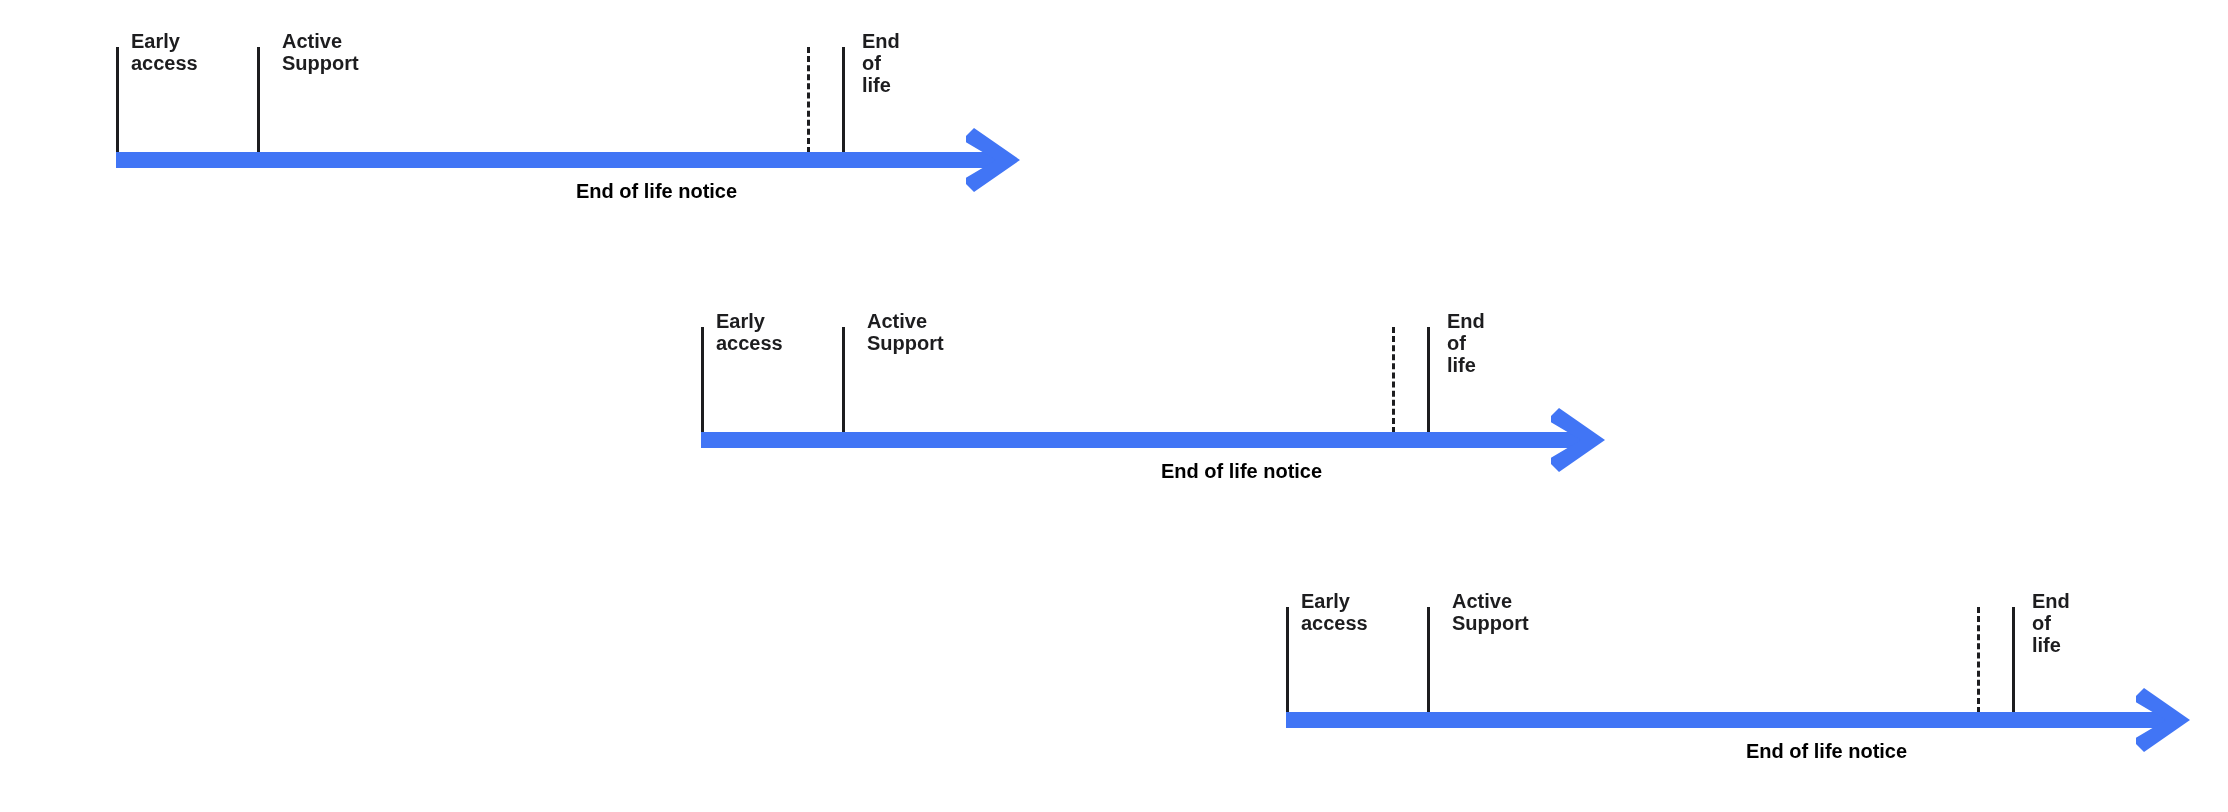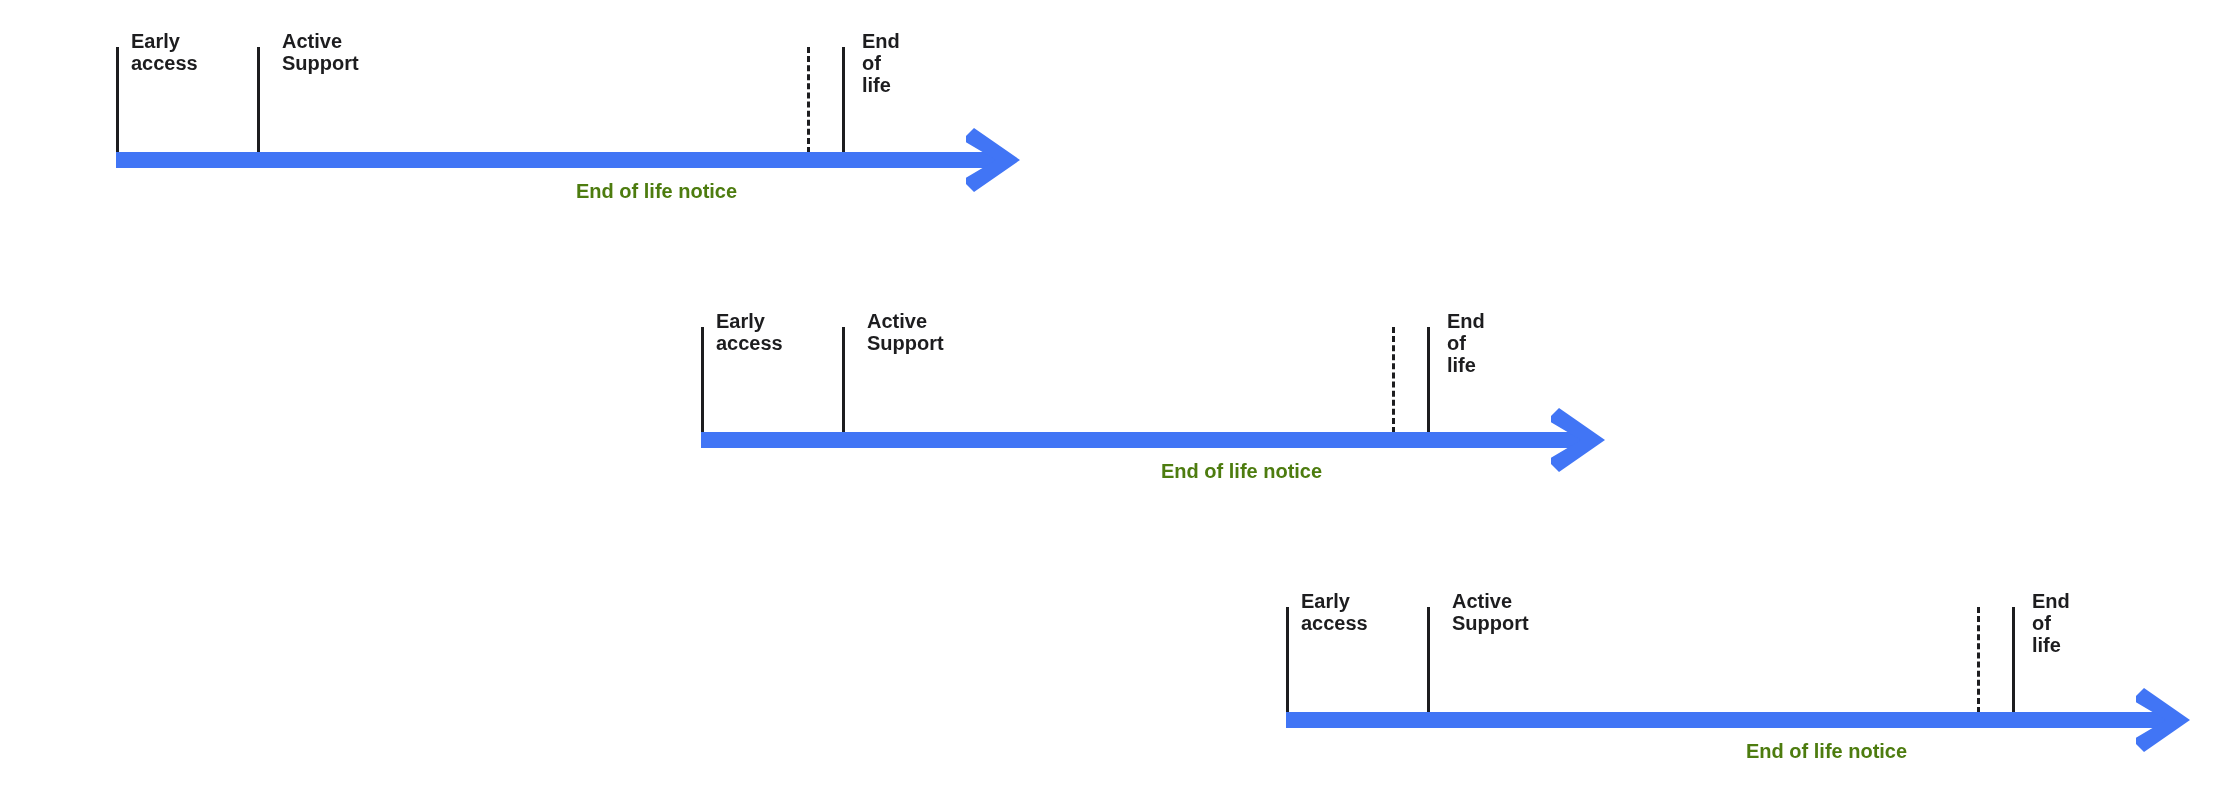--- a/index.html
+++ b/index.html
@@ -50,21 +50,21 @@
     width:64px;
     height:64px;
   }
   .arrow-head svg{display:block;width:64px;height:64px;}
 
   
   .notice-label{
     position:absolute;
     font-size:20px;
     font-weight:bold;
-    color:#4d7c0f;
+    color:#000000;
     white-space:nowrap;
     line-height:22px;
   }
 </style>
 </head>
 <body>
 
 <div id="diagram">
     <div class="timeline-row">
       <div class="tick" style="left: 116px; top: 47px; height: 106px;"></div>

